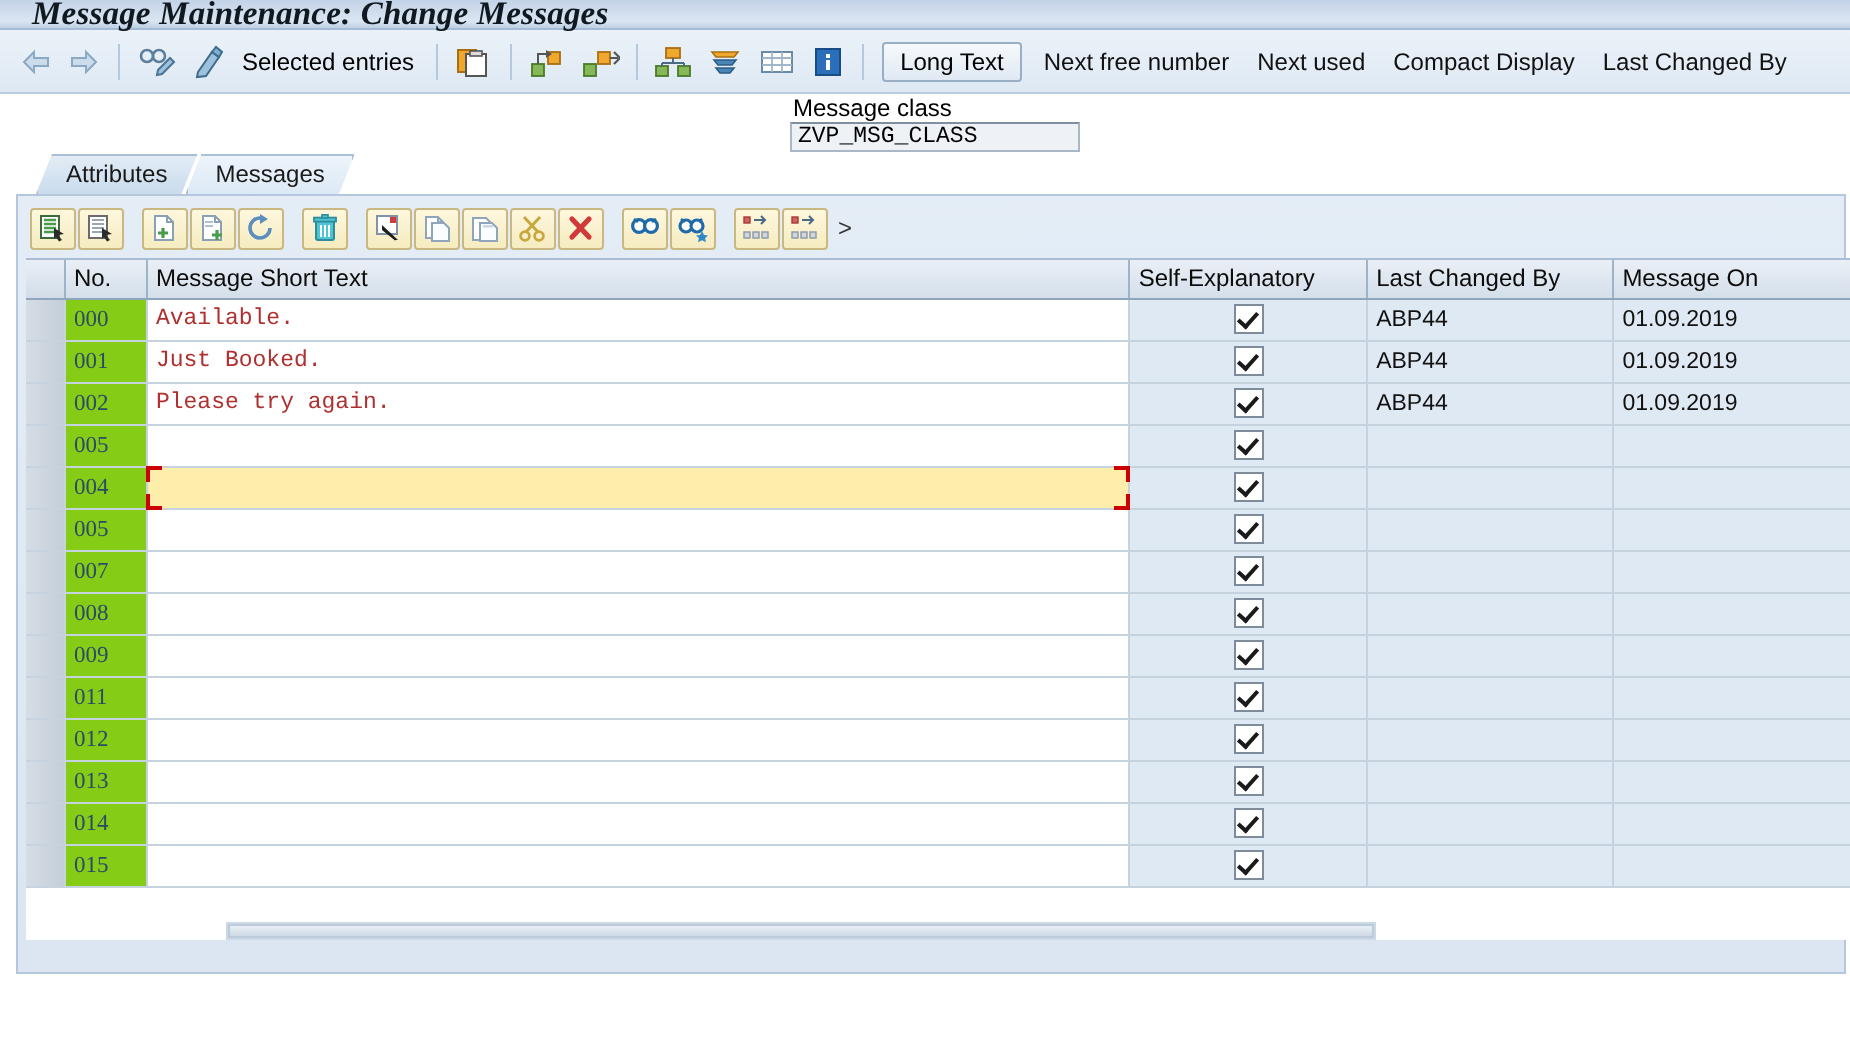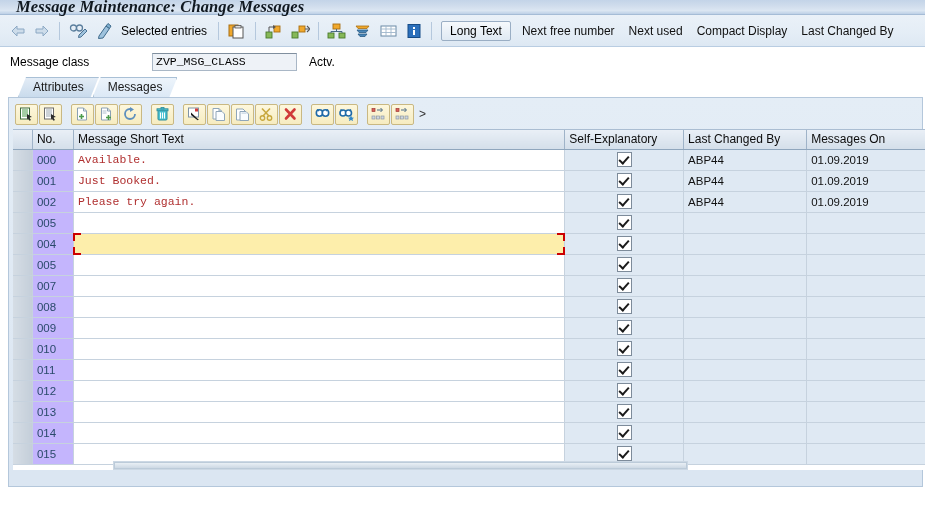--- a/index.html
+++ b/index.html
@@ -87,20 +87,21 @@
   svg { display:block; }
 
   
   .formrow {
     height: 29px;
     display: flex;
     align-items: center;
     padding-left: 10px;
     background: #ffffff;
     box-sizing: border-box;
+    flex-direction: column;
   }
   .formlabel {
     font-size: 12px;
     color: #000;
     width: 142px;
   }
   .field-input {
     width: 145px;
     height: 18px;
     border: 1px solid #a9b7c6;
@@ -240,22 +241,22 @@
     white-space: nowrap;
   }
   td.sel-cell {
     width: 18px;
     padding: 0;
     background: linear-gradient(to right,#d5dde5,#c4ced9);
     border-right: 1px solid #aabdd2;
     cursor: default;
   }
   td.num-cell {
-    background: #c4b5fd;
-    font-family: Liberation Sans, sans-serif;
+    background: #84cc16;
+    font-family: Liberation Serif, serif;
     font-size: 11.5px;
     color: #2a4a6b;
     text-align: left;
     border-right: 1px solid #aabdd2;
   }
   td.txt-cell {
     background: #ffffff;
     font-family: "Liberation Mono", monospace;
     font-size: 11.5px;
     color: #b03030;
@@ -605,21 +606,21 @@
     <div class="grid-wrap">
       <div class="grid-scroll-area">
       <table class="grid">
         <thead>
           <tr>
             <th class="sel-col"></th>
             <th class="num-col">No.</th>
             <th class="txt-col">Message Short Text</th>
             <th class="se-col">Self-Explanatory</th>
             <th class="lcb-col">Last Changed By</th>
-            <th class="con-col">Messages On</th>
+            <th class="con-col">Message On</th>
           </tr>
         </thead>
         <tbody>
               <tr>
                 <td class="sel-cell"></td>
                 <td class="num-cell">000</td>
                 <td class="txt-cell">Available.</td>
                 <td class="se-cell"><span class="cbx"></span></td>
                 <td class="lcb-cell">ABP44</td>
                 <td class="con-cell">01.09.2019</td>
@@ -685,28 +686,20 @@
               <tr>
                 <td class="sel-cell"></td>
                 <td class="num-cell">009</td>
                 <td class="txt-cell"></td>
                 <td class="se-cell"><span class="cbx"></span></td>
                 <td class="lcb-cell"></td>
                 <td class="con-cell"></td>
               </tr>
               <tr>
                 <td class="sel-cell"></td>
-                <td class="num-cell">010</td>
-                <td class="txt-cell"></td>
-                <td class="se-cell"><span class="cbx"></span></td>
-                <td class="lcb-cell"></td>
-                <td class="con-cell"></td>
-              </tr>
-              <tr>
-                <td class="sel-cell"></td>
                 <td class="num-cell">011</td>
                 <td class="txt-cell"></td>
                 <td class="se-cell"><span class="cbx"></span></td>
                 <td class="lcb-cell"></td>
                 <td class="con-cell"></td>
               </tr>
               <tr>
                 <td class="sel-cell"></td>
                 <td class="num-cell">012</td>
                 <td class="txt-cell"></td>

